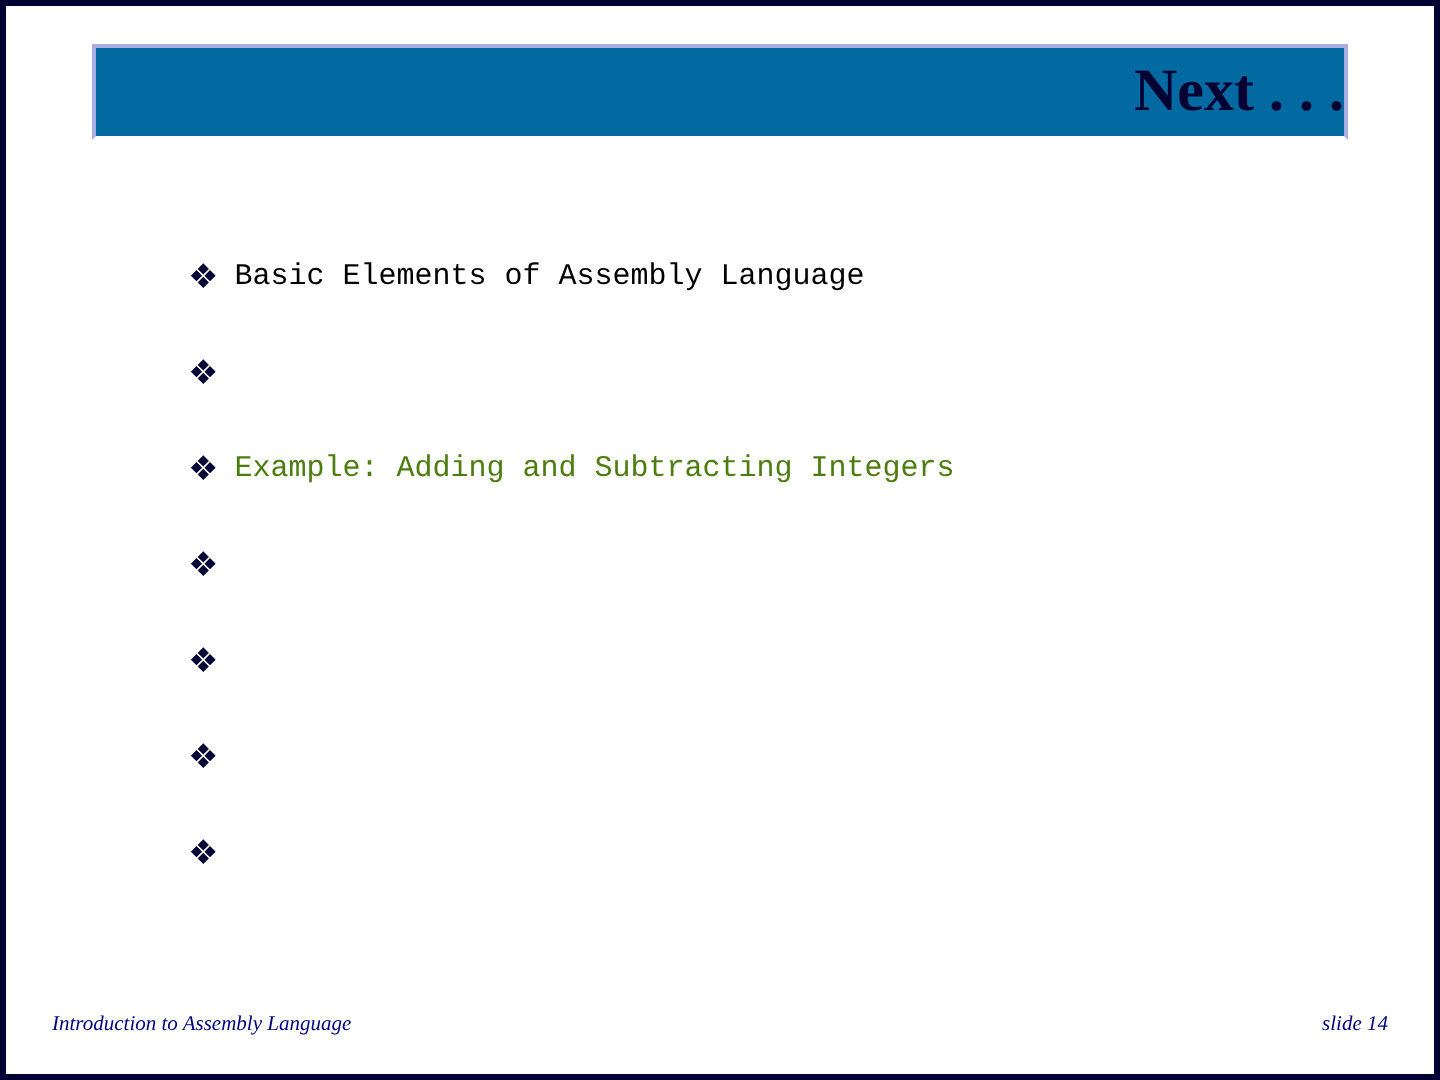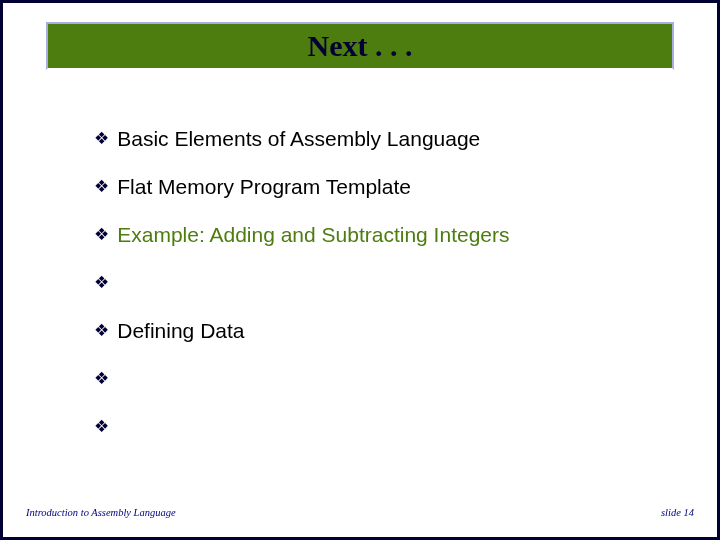--- a/index.html
+++ b/index.html
@@ -18,28 +18,28 @@
     height: 540px;
     border: 3px solid #000033;
     pointer-events: none;
   }
   .title-bar {
     position: absolute;
     top: 22px;
     left: 46px;
     right: 46px;
     height: 48px;
-    background: #4d7c0f;
+    background: #0369a1;
     border-top: 2px solid #a8aee0;
     border-left: 2px solid #a8aee0;
     border-right: 2px solid #a8aee0;
     border-bottom: 2px solid #ffffff;
     display: flex;
     align-items: center;
-    justify-content: center;
+    justify-content: flex-end;
   }
   .title-text {
     font-family: "Comic Sans MS", cursive;
     font-size: 30px;
     font-weight: bold;
     color: #000033;
   }
   .bullets {
     position: absolute;
     top: 126px;
@@ -51,23 +51,24 @@
     align-items: flex-start;
     margin-bottom: 22px;
   }
   .diamond {
     font-size: 17px;
     line-height: 26px;
     margin-right: 8px;
     color: #000033;
   }
   .bullet-text {
-    font-size: 21px;
+    font-size: 15px;
     line-height: 26px;
     color: #000000;
+    font-family: Liberation Mono, monospace;
   }
   .bullet-text.highlight {
     color: #4d7c0f;
   }
   .footer {
     position: absolute;
     left: 0;
     right: 0;
     bottom: 18px;
     height: 20px;
@@ -91,32 +92,30 @@
   <span class="title-text">Next . . .</span>
 </div>
 
 <div class="bullets">
   <div class="bullet-row">
     <span class="diamond">❖</span>
     <span class="bullet-text">Basic Elements of Assembly Language</span>
   </div>
   <div class="bullet-row">
     <span class="diamond">❖</span>
-    <span class="bullet-text">Flat Memory Program Template</span>
   </div>
   <div class="bullet-row">
     <span class="diamond">❖</span>
     <span class="bullet-text highlight">Example: Adding and Subtracting Integers</span>
   </div>
   <div class="bullet-row">
     <span class="diamond">❖</span>
   </div>
   <div class="bullet-row">
     <span class="diamond">❖</span>
-    <span class="bullet-text">Defining Data</span>
   </div>
   <div class="bullet-row">
     <span class="diamond">❖</span>
   </div>
   <div class="bullet-row">
     <span class="diamond">❖</span>
   </div>
 </div>
 
 <div class="footer">

